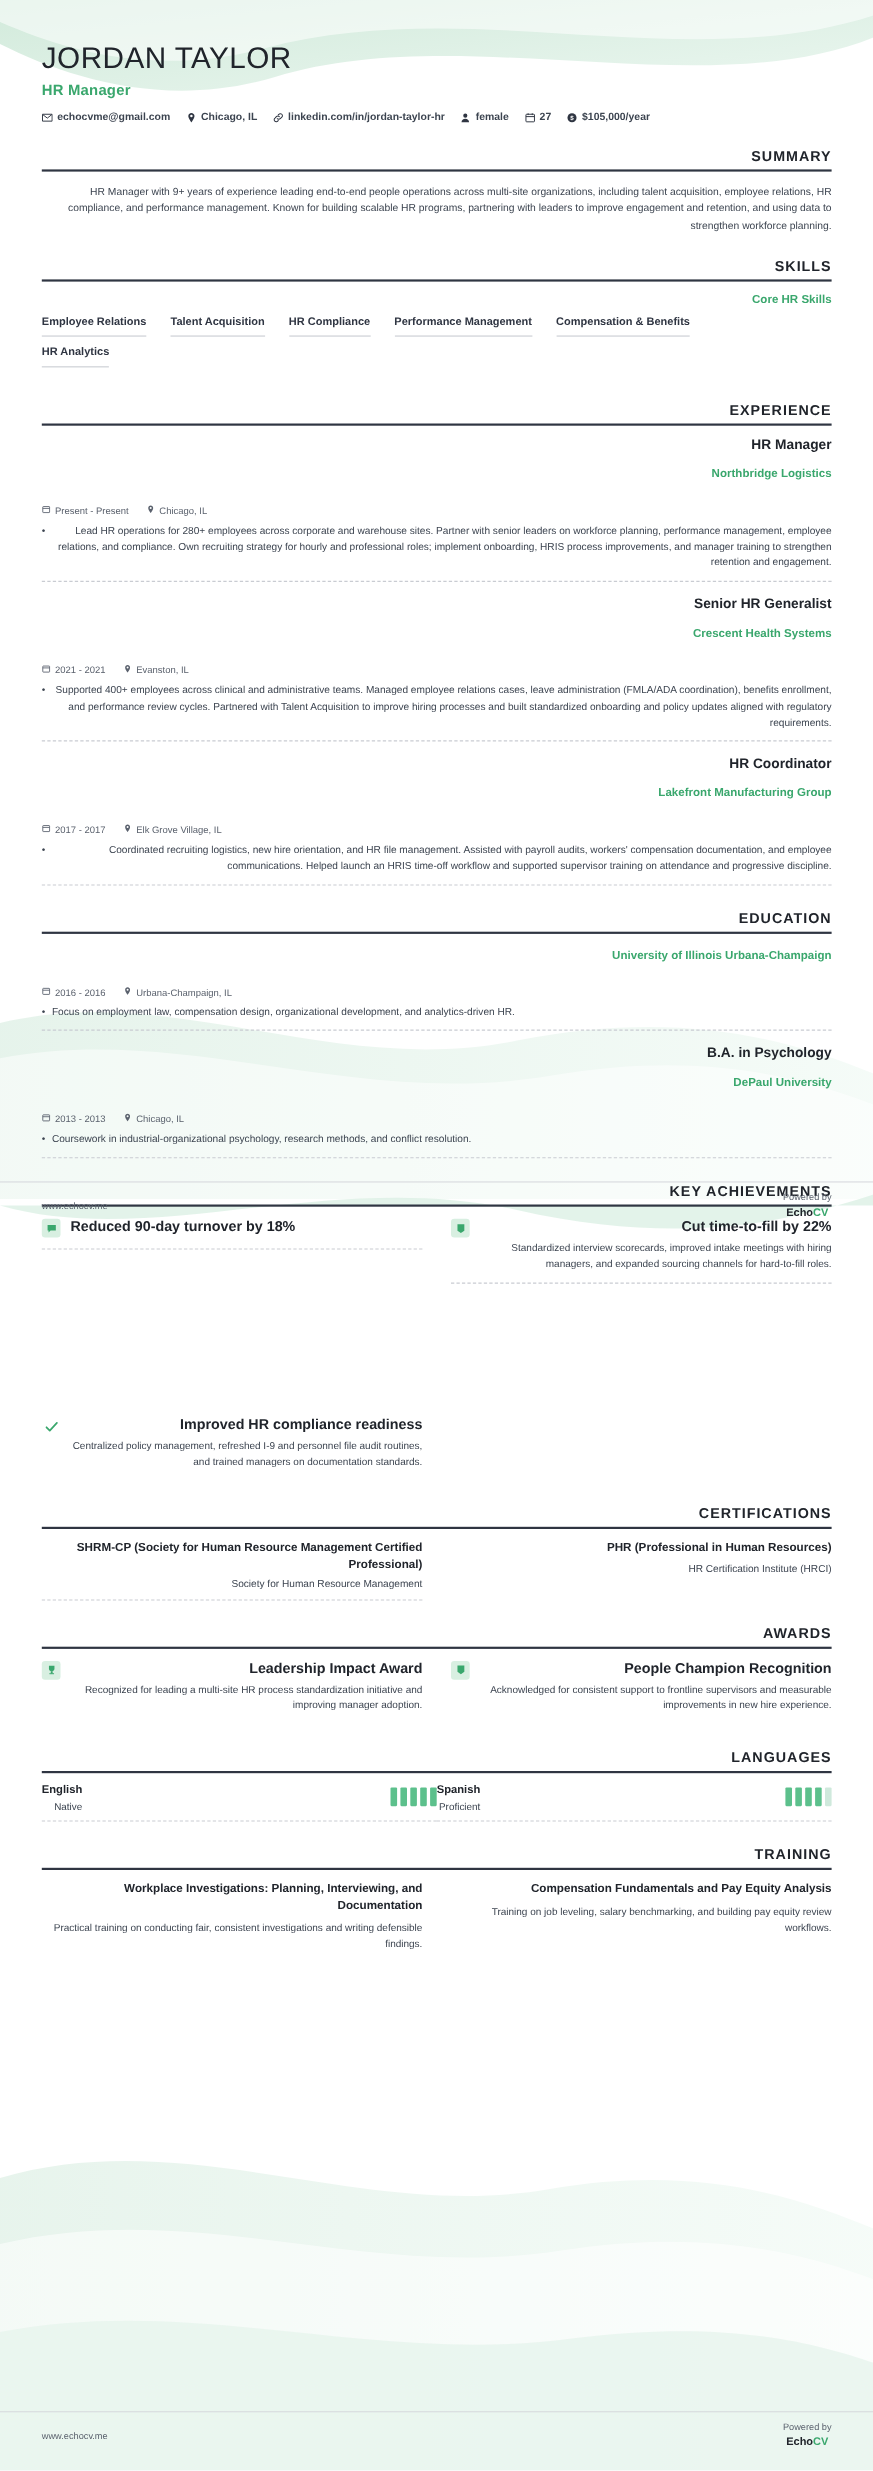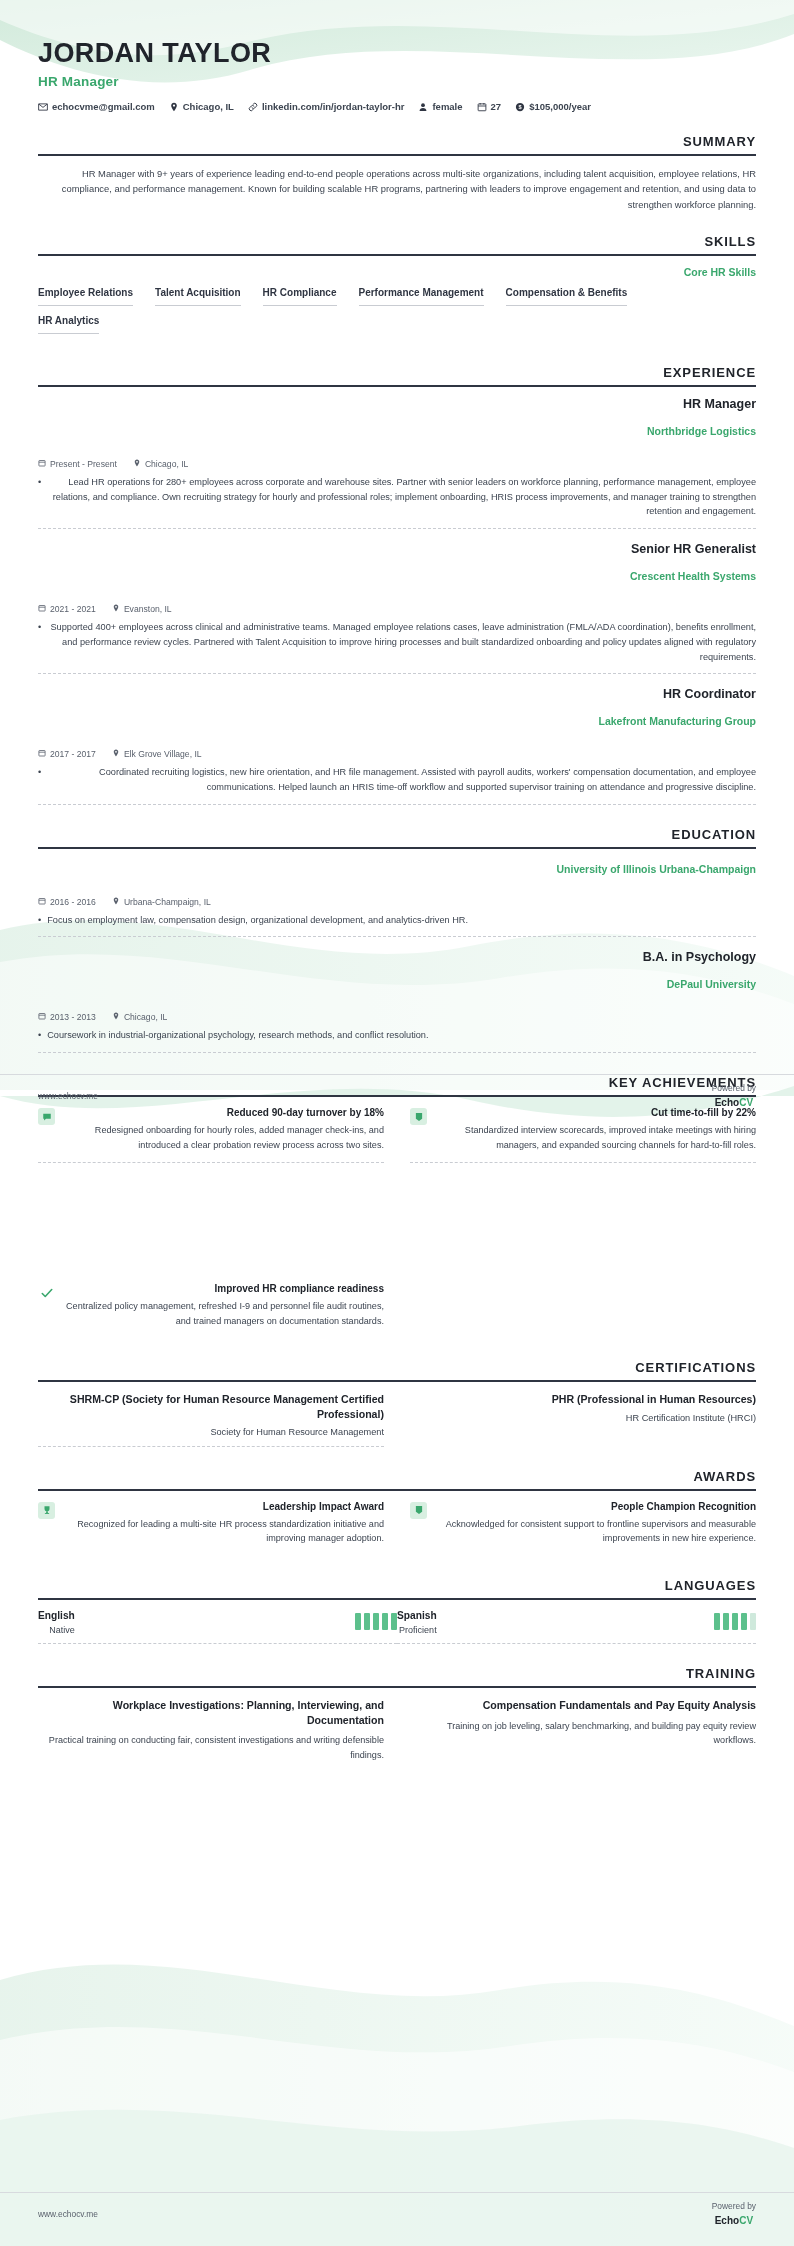--- a/index.html
+++ b/index.html
@@ -15,21 +15,21 @@
     min-height: 2246px;
     overflow: hidden;
   }
   .bg-decor { position: absolute; left: 0; top: 0; width: 794px; height: 2246px; pointer-events: none; z-index: 0; }
   .content { position: relative; z-index: 2; }
 
   
   .resume-head { padding: 38px 38px 0 38px; }
   .name {
     font-size: 27px;
-    font-weight: bold;
+    font-weight: normal;
     letter-spacing: 0.4px;
     color: #20242b;
     line-height: 1.12;
   }
   .role {
     margin-top: 6px;
     font-size: 13.5px;
     font-weight: bold;
     color: #3aa76d;
     letter-spacing: 0.2px;
@@ -115,21 +115,21 @@
     border-bottom: 1px dashed #c9ccd2;
   }
   .ach-ico {
     flex: none;
     width: 17px; height: 17px;
     border-radius: 3px;
     background: #d8efe1;
     display: flex; align-items: center; justify-content: center;
     margin-top: 1px;
   }
-  .ach-title { font-size: 10px; font-weight: bold; color: #20242b; }
+  .ach-title { font-size: 13px; font-weight: bold; color: #20242b; }
   .ach-desc { margin-top: 5px; font-size: 9.1px; line-height: 1.6; color: #3c4450; }
 
   
   .cert-title { font-size: 10.6px; font-weight: bold; color: #20242b; line-height: 1.35; }
   .cert-org {
     margin-top: 6px;
     font-size: 9.2px;
     color: #3c4450;
     padding-bottom: 9px;
     border-bottom: 1px dashed #c9ccd2;
@@ -440,21 +440,20 @@
       <div class="two-col">
         <div>
           <div class="ach">
             <div class="ach-ico">
               <svg width="10" height="10" viewBox="0 0 16 16" fill="#3aa76d">
                   <path d="M2 2.6h12v8H6.4L3.4 13.4V10.6H2z"></path>
                 </svg>
             </div>
             <div>
               <div class="ach-title">Reduced 90-day turnover by 18%</div>
-              <div class="ach-desc">Redesigned onboarding for hourly roles, added manager check-ins, and introduced a clear probation review process across two sites.</div>
             </div>
           </div>
         </div>
         <div>
           <div class="ach">
             <div class="ach-ico">
               <svg width="10" height="10" viewBox="0 0 16 16" fill="#3aa76d">
                   <path d="M3 1.6h10v9.2L8 14.4 3 10.8z"></path>
                 </svg>
             </div>

